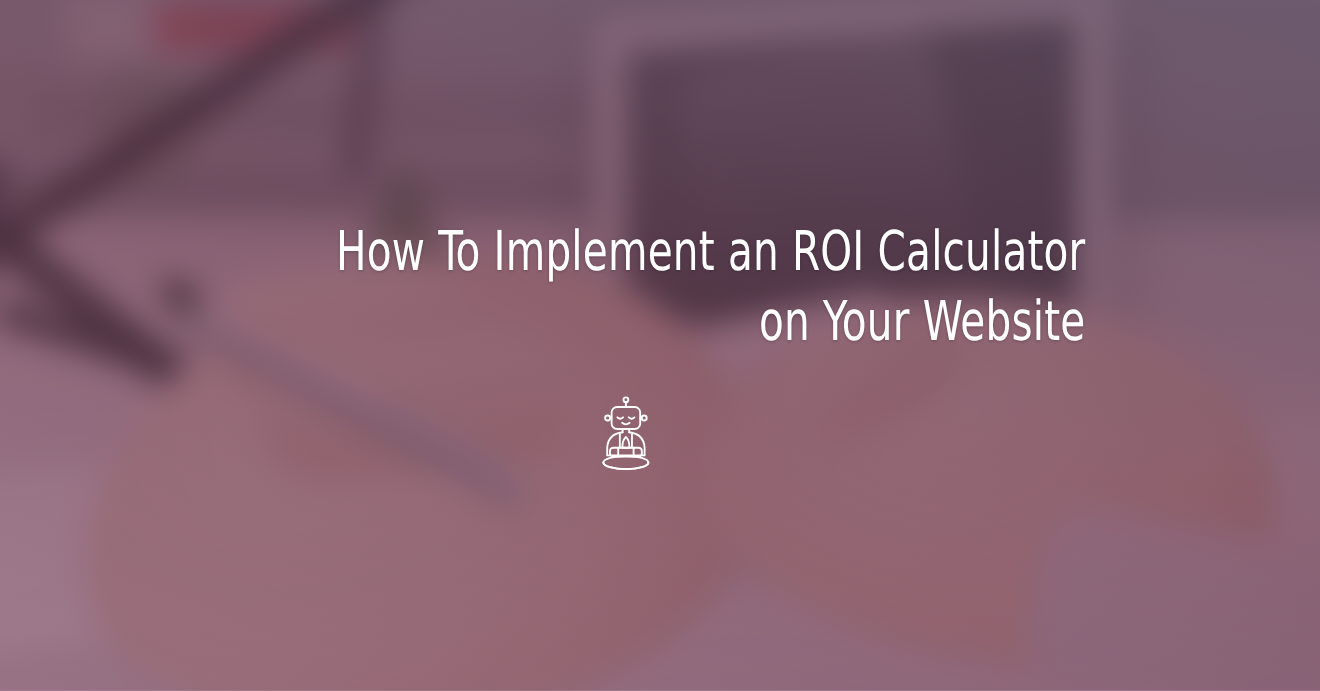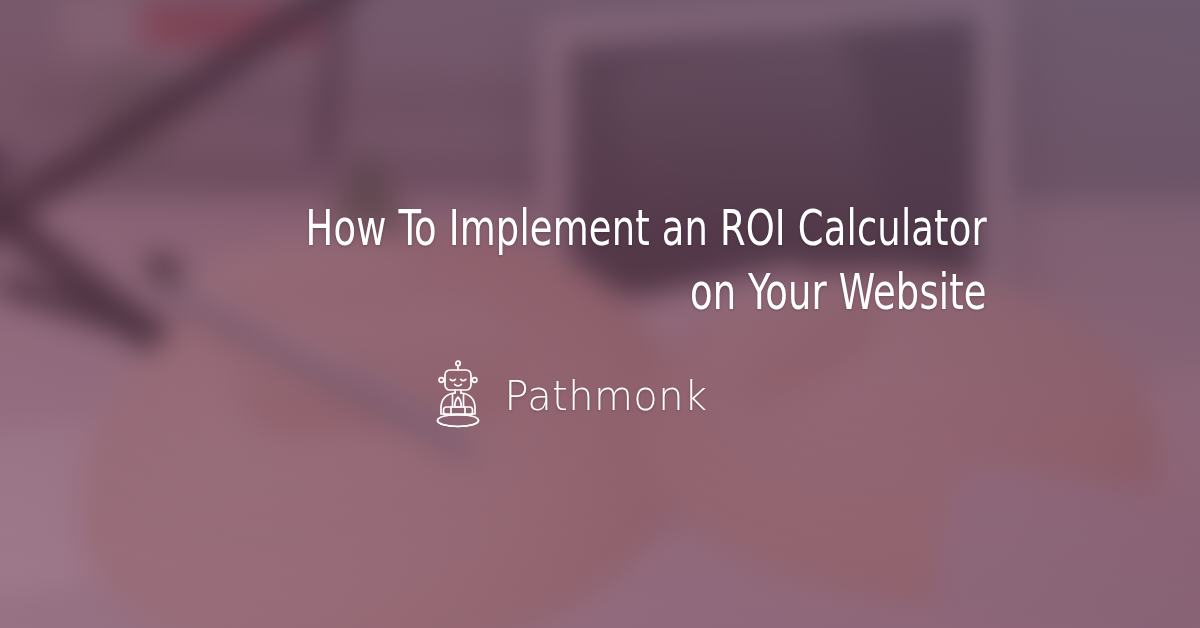--- a/index.html
+++ b/index.html
@@ -387,16 +387,15 @@
         <path d="M28 37.2 C25.4 40 24.6 43.6 24.9 47 l6.2 0 C31.4 43.6 30.6 40 28 37.2 Z"></path>
 
         <rect x="13.5" y="47" width="29" height="8" rx="3"></rect>
         <path d="M21 47 v8"></path>
         <path d="M35 47 v8"></path>
 
         <ellipse cx="28" cy="60.5" rx="20.5" ry="6"></ellipse>
         <path d="M7.5 60.5 a20.5 6 0 0 0 41 0"></path>
       </svg>
 
-      <span class="brand-name">Pathmonk</span>
     </div>
   </div>
 </div>
 
 </body></html>

